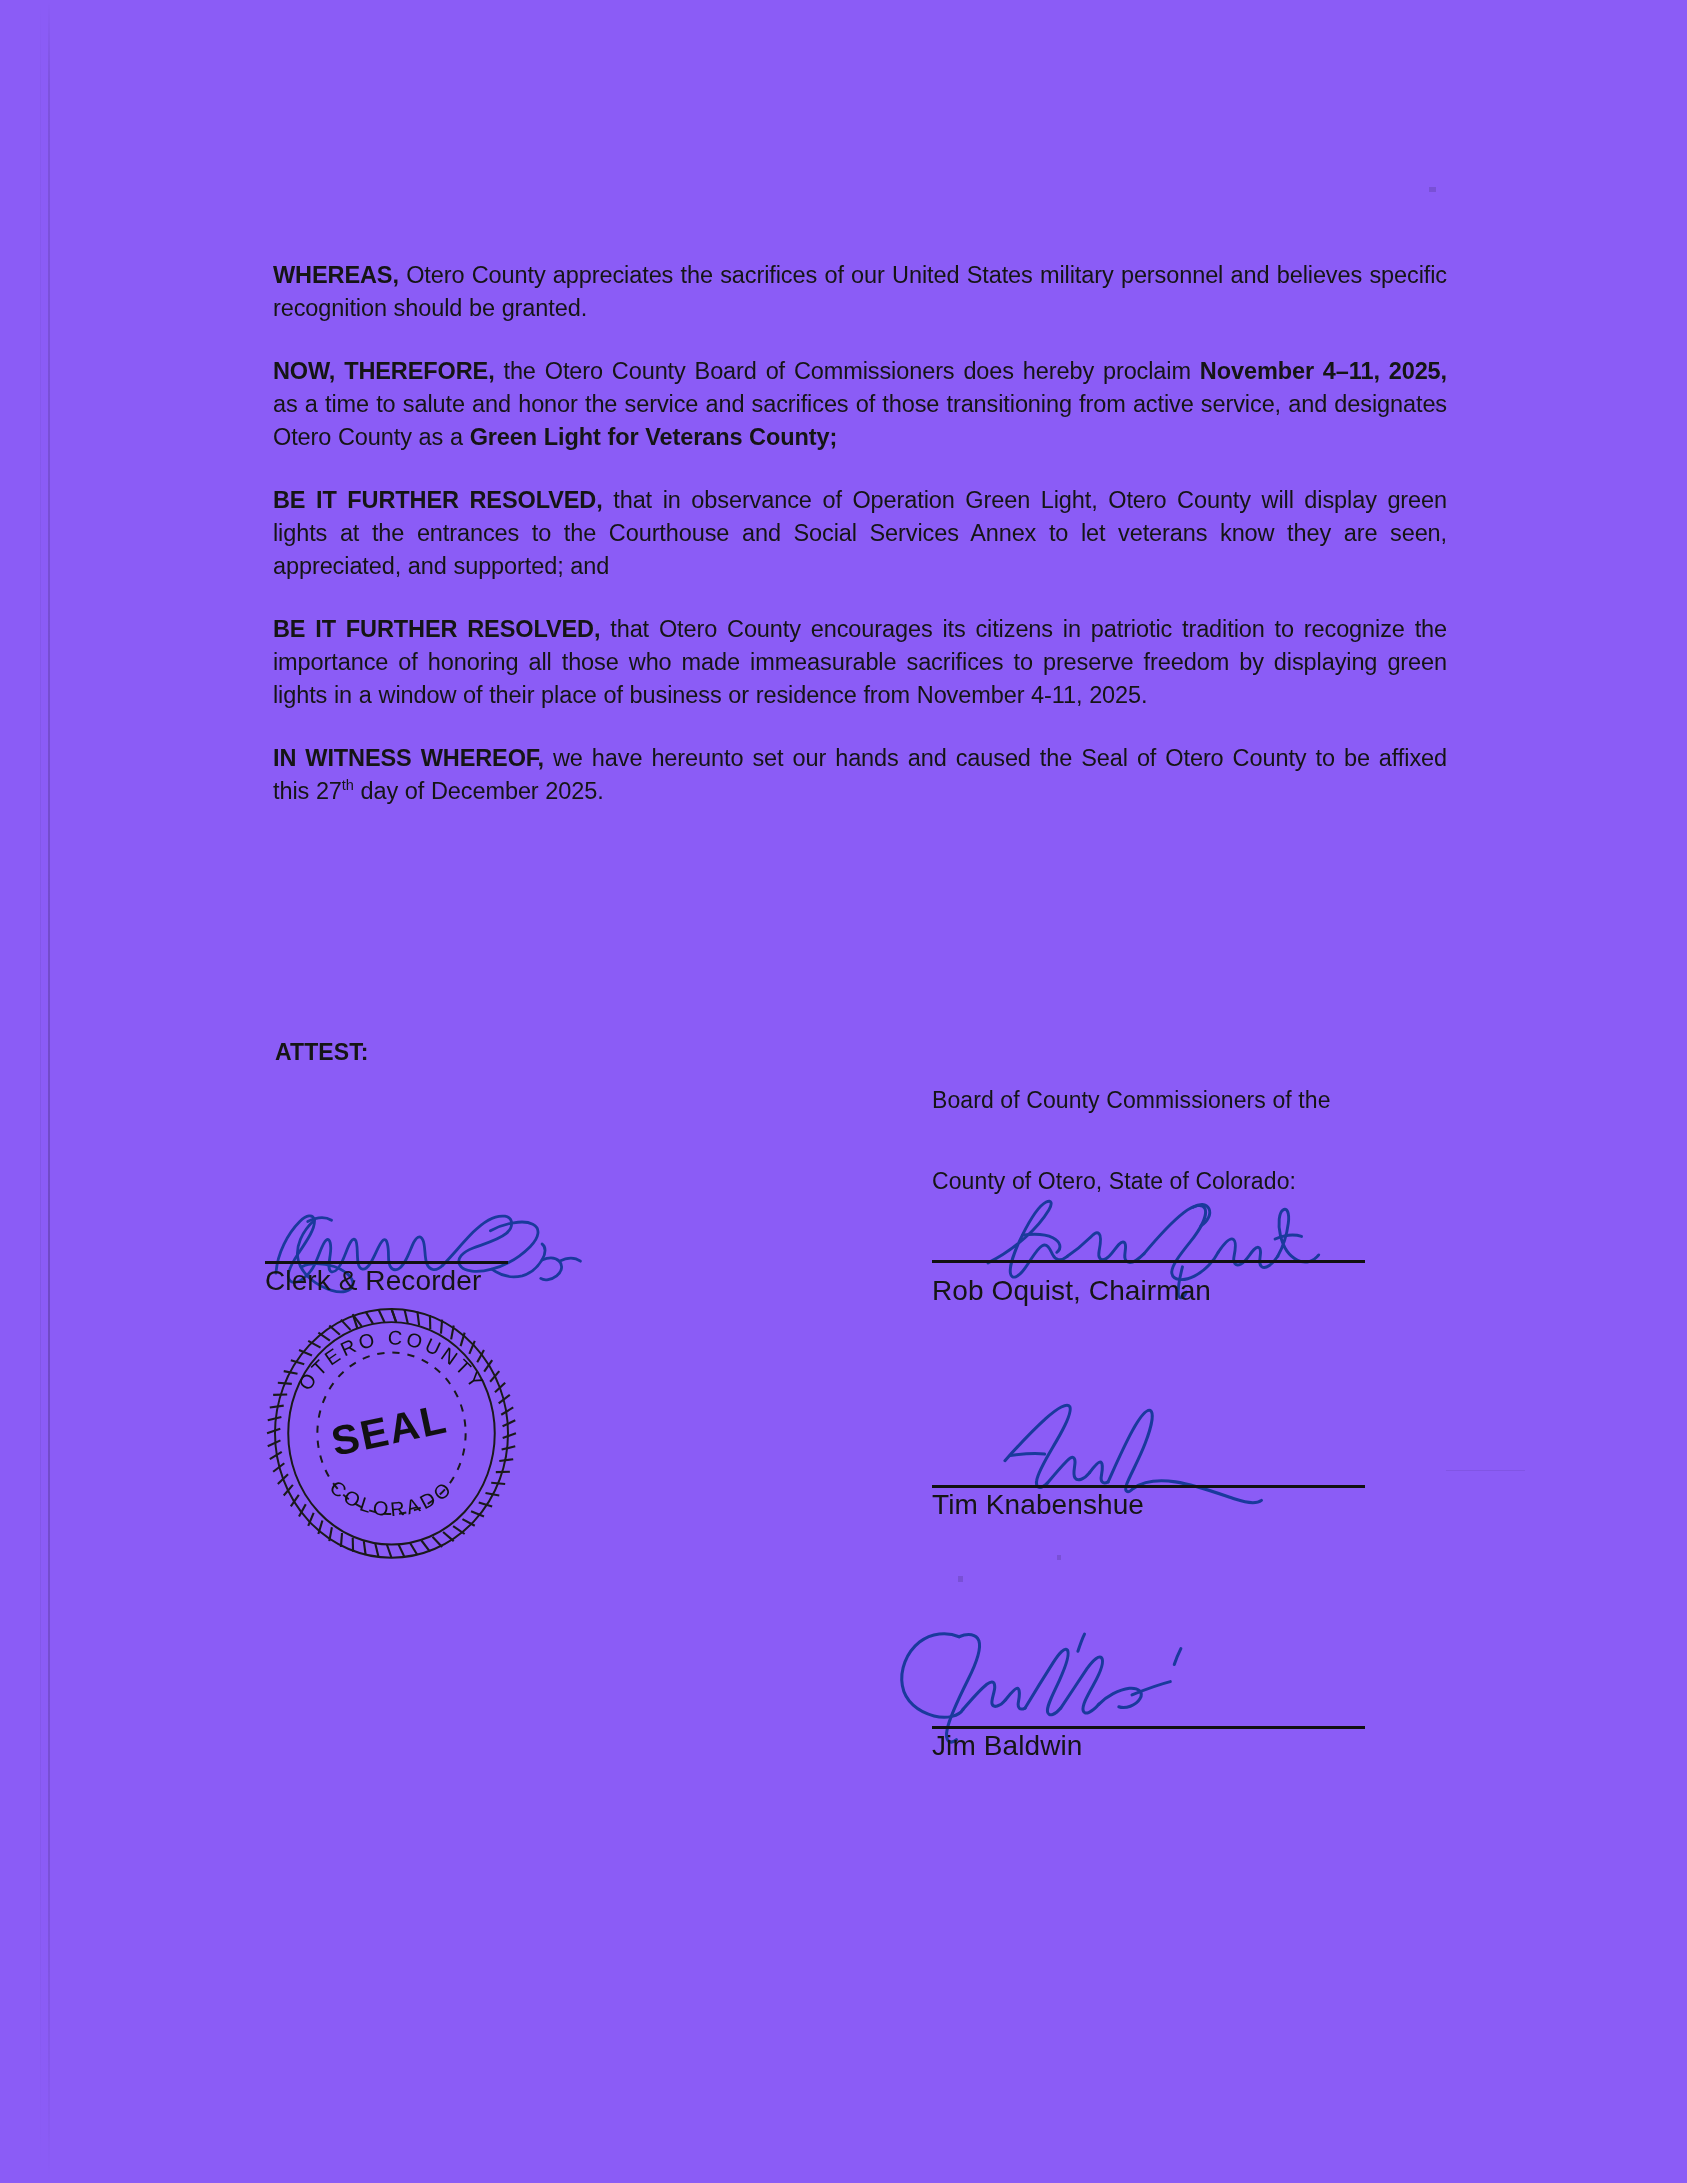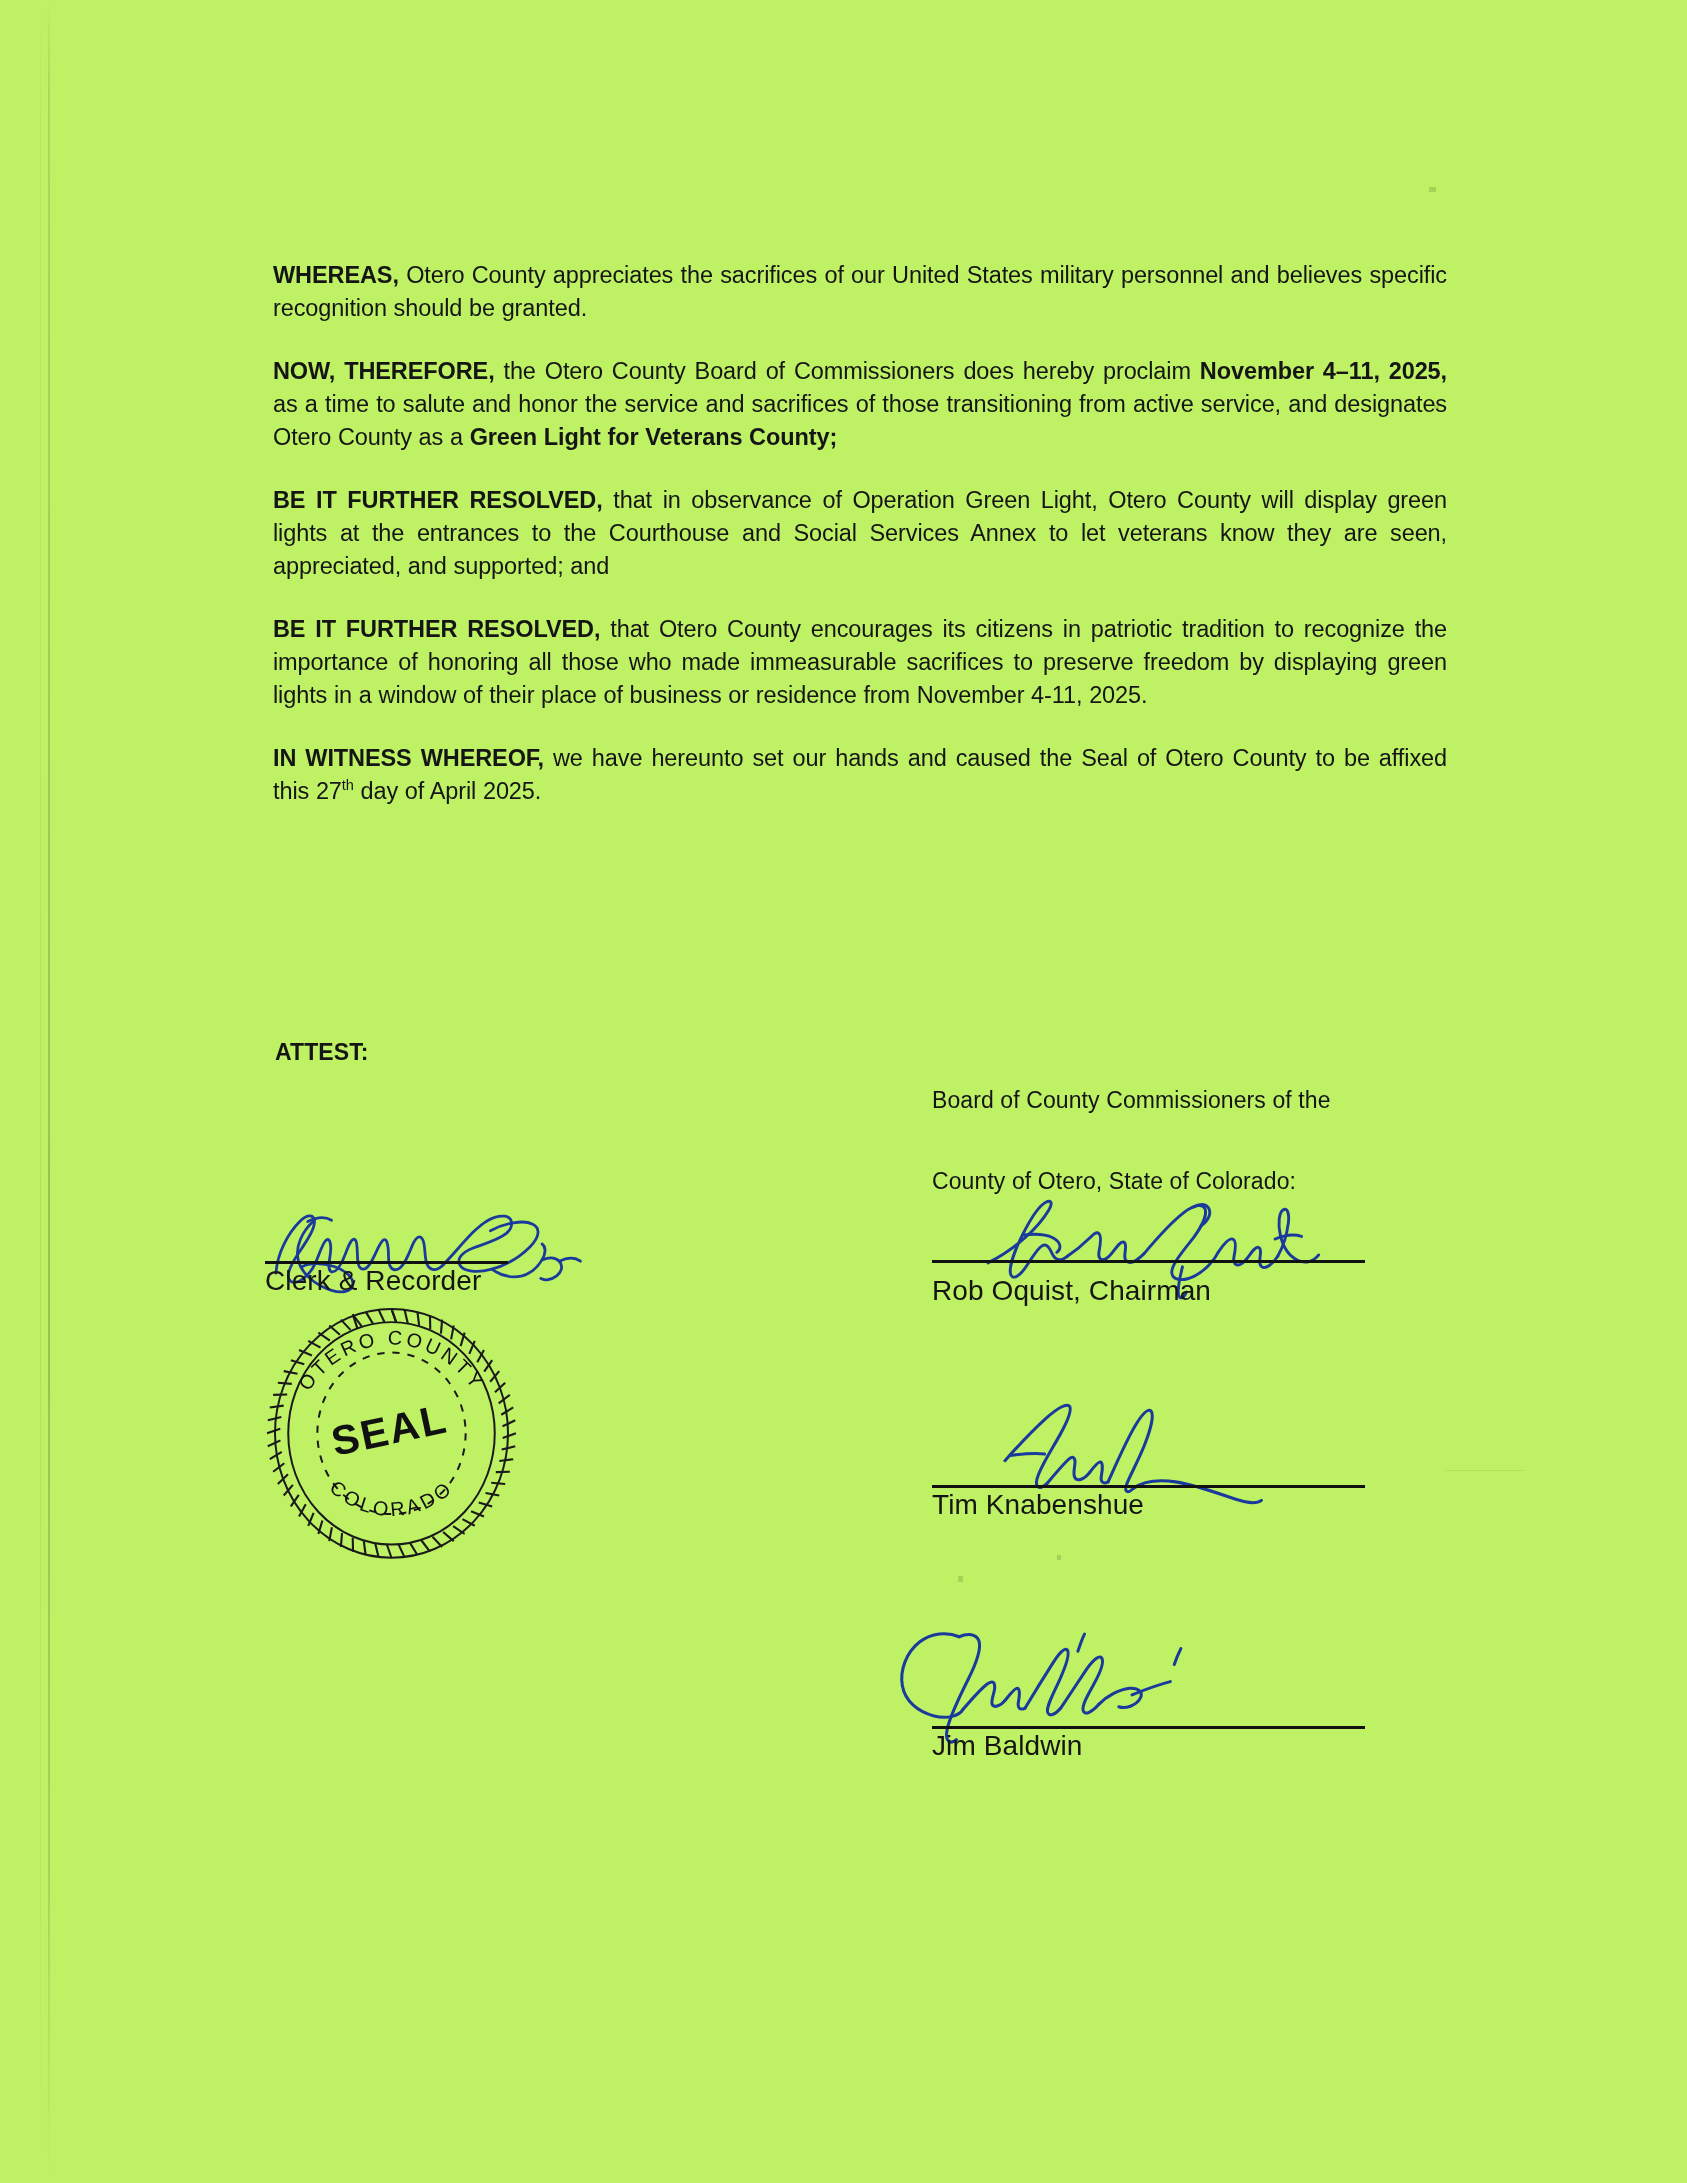--- a/index.html
+++ b/index.html
@@ -7,21 +7,21 @@
     padding: 0;
     background: #ffffff;
   }
   body {
     font-family: "Liberation Sans", sans-serif;
   }
   #page {
     position: relative;
     width: 1687px;
     height: 2183px;
-    background: #bef264;
+    background: #8b5cf6;
     overflow: hidden;
   }
 
   
   .scan-line {
     position: absolute;
     top: 0;
     width: 2px;
     height: 100%;
     background: linear-gradient(to bottom,
@@ -153,21 +153,21 @@
 
     <p class="para">
       <b>BE IT FURTHER RESOLVED,</b><span> that in observance of Operation Green Light, Otero County will display green lights at the entrances to the Courthouse and Social Services Annex to let veterans know they are seen, appreciated, and supported; and</span>
     </p>
 
     <p class="para">
       <b>BE IT FURTHER RESOLVED,</b><span> that Otero County encourages its citizens in patriotic tradition to recognize the importance of honoring all those who made immeasurable sacrifices to preserve freedom by displaying green lights in a window of their place of business or residence from November 4-11, 2025.</span>
     </p>
 
     <p class="para">
-      <b>IN WITNESS WHEREOF,</b><span> we have hereunto set our hands and caused the Seal of Otero County to be affixed this 27</span><sup>th</sup><span> day of April 2025.</span>
+      <b>IN WITNESS WHEREOF,</b><span> we have hereunto set our hands and caused the Seal of Otero County to be affixed this 27</span><sup>th</sup><span> day of December 2025.</span>
     </p>
 
   </div>
 
   <div class="sig-zone">
 
     <div class="sig-col-left" style="top:1036px;">
       <div class="head-text">ATTEST:</div>
     </div>
 

